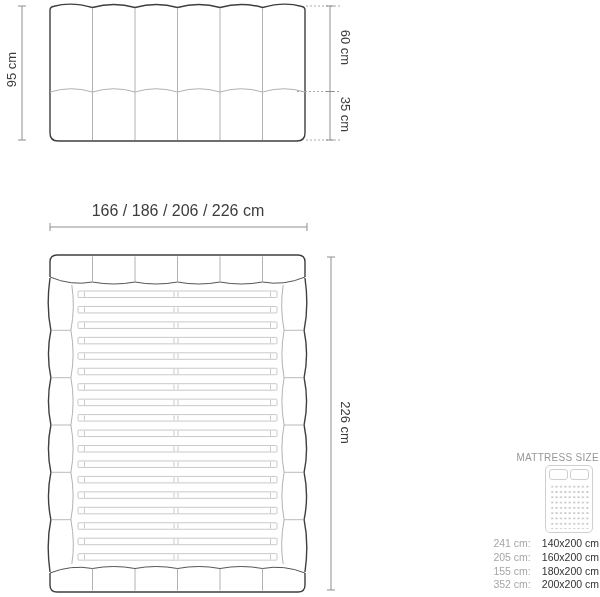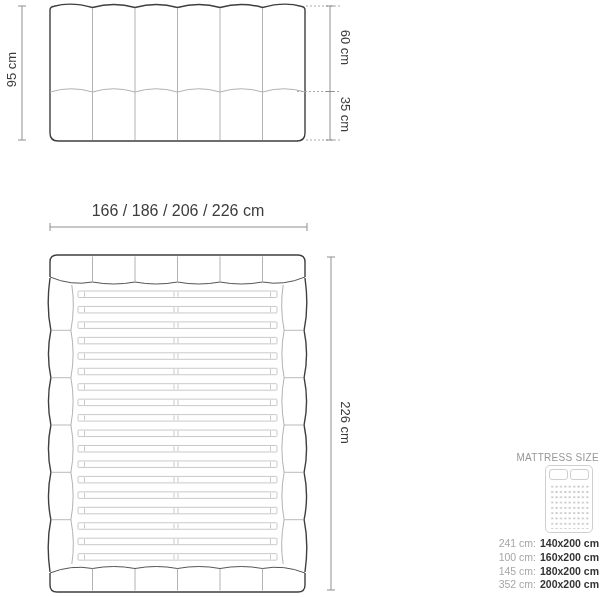--- a/index.html
+++ b/index.html
@@ -22,21 +22,21 @@
                  border:1px solid #cfcfcf;border-radius:5px;box-sizing:border-box;background:#fff;}
   .pillow{position:absolute;top:3px;width:19px;height:11px;border:1px solid #cfcfcf;
           border-radius:3px;box-sizing:border-box;}
   #pillow-left{left:3px;} #pillow-right{left:24px;}
   #mattress-dots{position:absolute;left:3px;right:3px;top:17px;bottom:3px;
      background-image:radial-gradient(circle,#c3c3c3 0.9px,rgba(0,0,0,0) 1.1px);
      background-size:4.4px 5.3px;background-position:1px 1px;}
   #legend-rows{position:absolute;right:1px;top:537px;text-align:right;}
   .legend-row{line-height:13.8px;font-size:10.5px;white-space:nowrap;}
   .legend-frame{color:#a6a6a6;}
-  .legend-size{color:#333333;font-weight:bold;margin-left:4px;}
+  .legend-size{color:#333333;font-weight:normal;margin-left:11px;}
 </style>
 </head>
 <body>
 
 <div id="canvas">
 
   <svg id="art" width="600" height="597" viewBox="0 0 600 597">
     <g id="g-front">
         <path d="M 50 133 L 50 10 Q 50 7 54 6.2 Q 71.25 1.5 92.5 7.5 Q 113.75 1.5 135 7.5 Q 156.25 1.5 177.5 7.5 Q 198.75 1.5 220 7.5 Q 241.25 1.5 262.5 7.5 Q 283.75 1.5 301 6.2 Q 305 7 305 10 L 305 133 Q 305 141 297 141 L 58 141 Q 50 141 50 133 Z" fill="#ffffff" stroke="#3f3f3f" stroke-width="1.4" stroke-linejoin="round"></path>
         <path d="M 50 92 Q 71.25 85.5 92.5 92 Q 113.75 85.5 135 92 Q 156.25 85.5 177.5 92 Q 198.75 85.5 220 92 Q 241.25 85.5 262.5 92 Q 283.75 85.5 305 92 " fill="none" stroke="#b2b2b2" stroke-width="1"></path>
@@ -202,23 +202,23 @@
     <div class="pillow" id="pillow-left"></div>
     <div class="pillow" id="pillow-right"></div>
     <div id="mattress-dots"></div>
   </div>
 
   <div id="legend-rows">
     <div class="legend-row">
       <span class="legend-frame">241 cm:</span><span class="legend-size">140x200 cm</span>
     </div>
     <div class="legend-row">
-      <span class="legend-frame">100 cm:</span><span class="legend-size">160x200 cm</span>
-    </div>
-    <div class="legend-row">
-      <span class="legend-frame">145 cm:</span><span class="legend-size">180x200 cm</span>
+      <span class="legend-frame">205 cm:</span><span class="legend-size">160x200 cm</span>
+    </div>
+    <div class="legend-row">
+      <span class="legend-frame">155 cm:</span><span class="legend-size">180x200 cm</span>
     </div>
     <div class="legend-row">
       <span class="legend-frame">352 cm:</span><span class="legend-size">200x200 cm</span>
     </div>
   </div>
 
 </div>
 
 </body></html>

